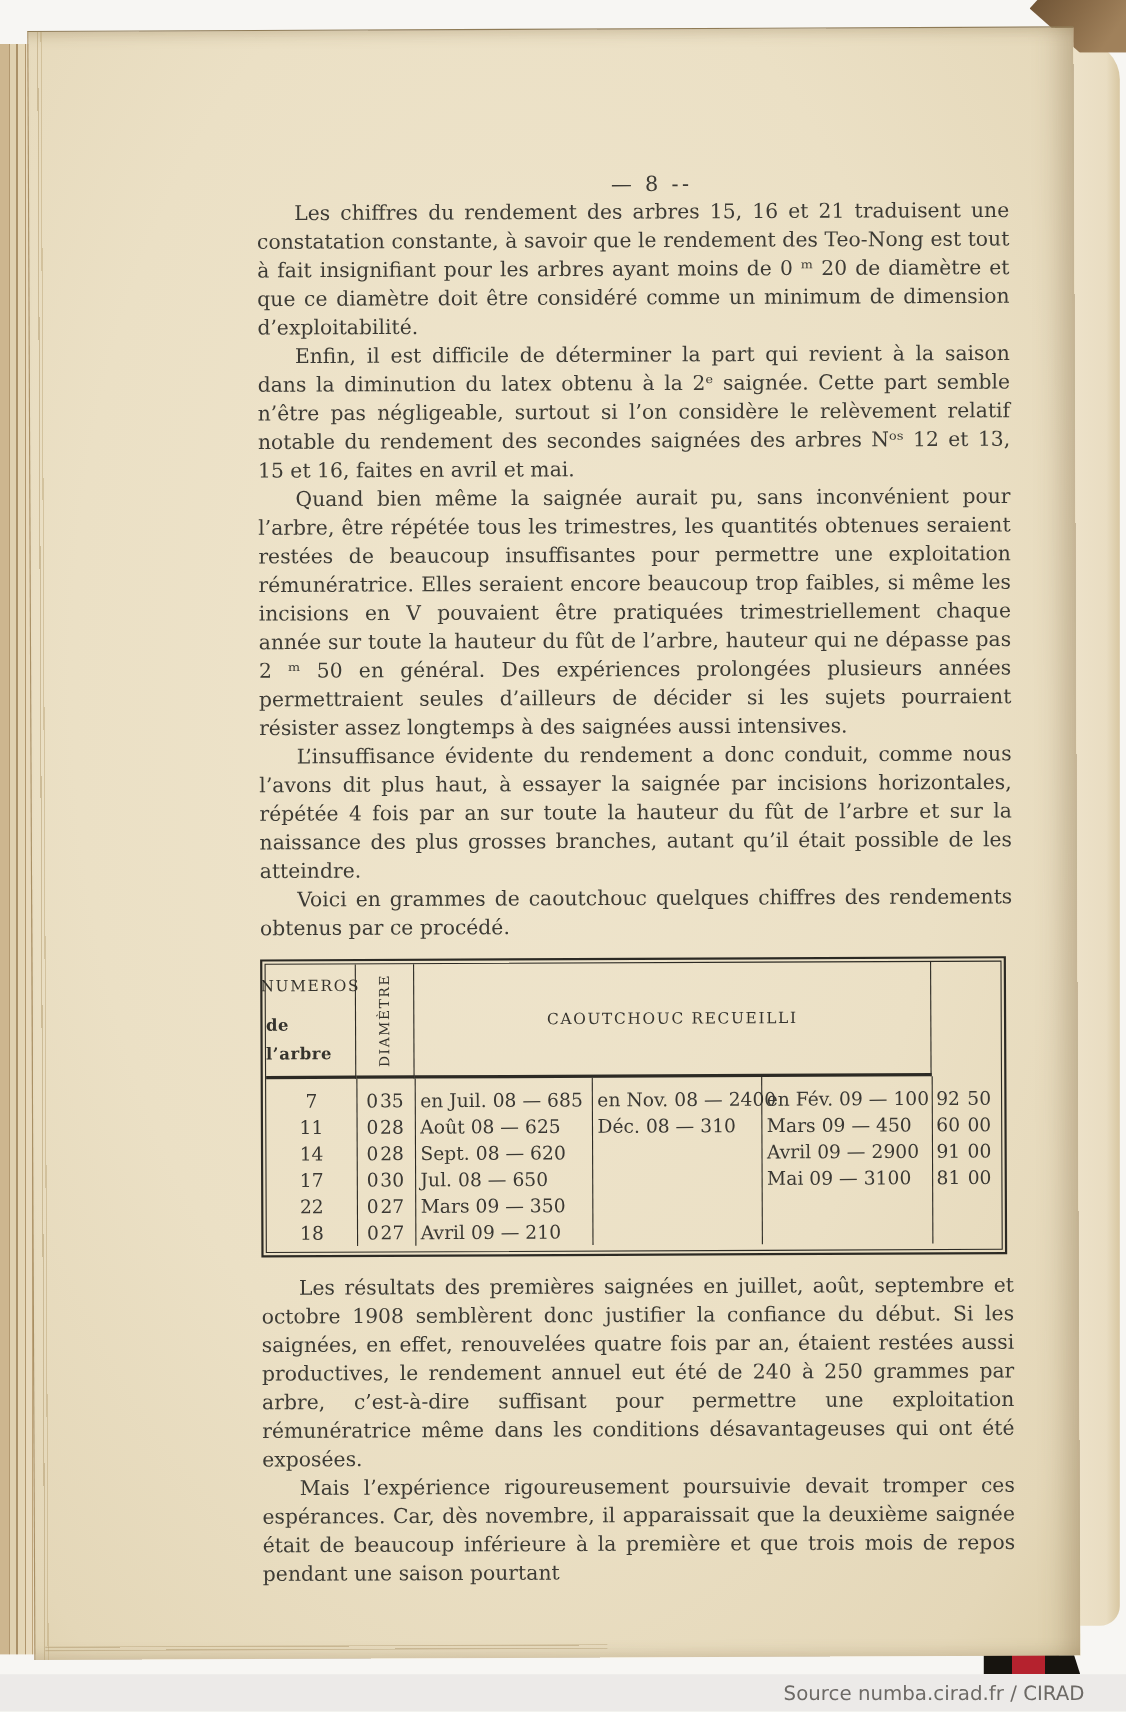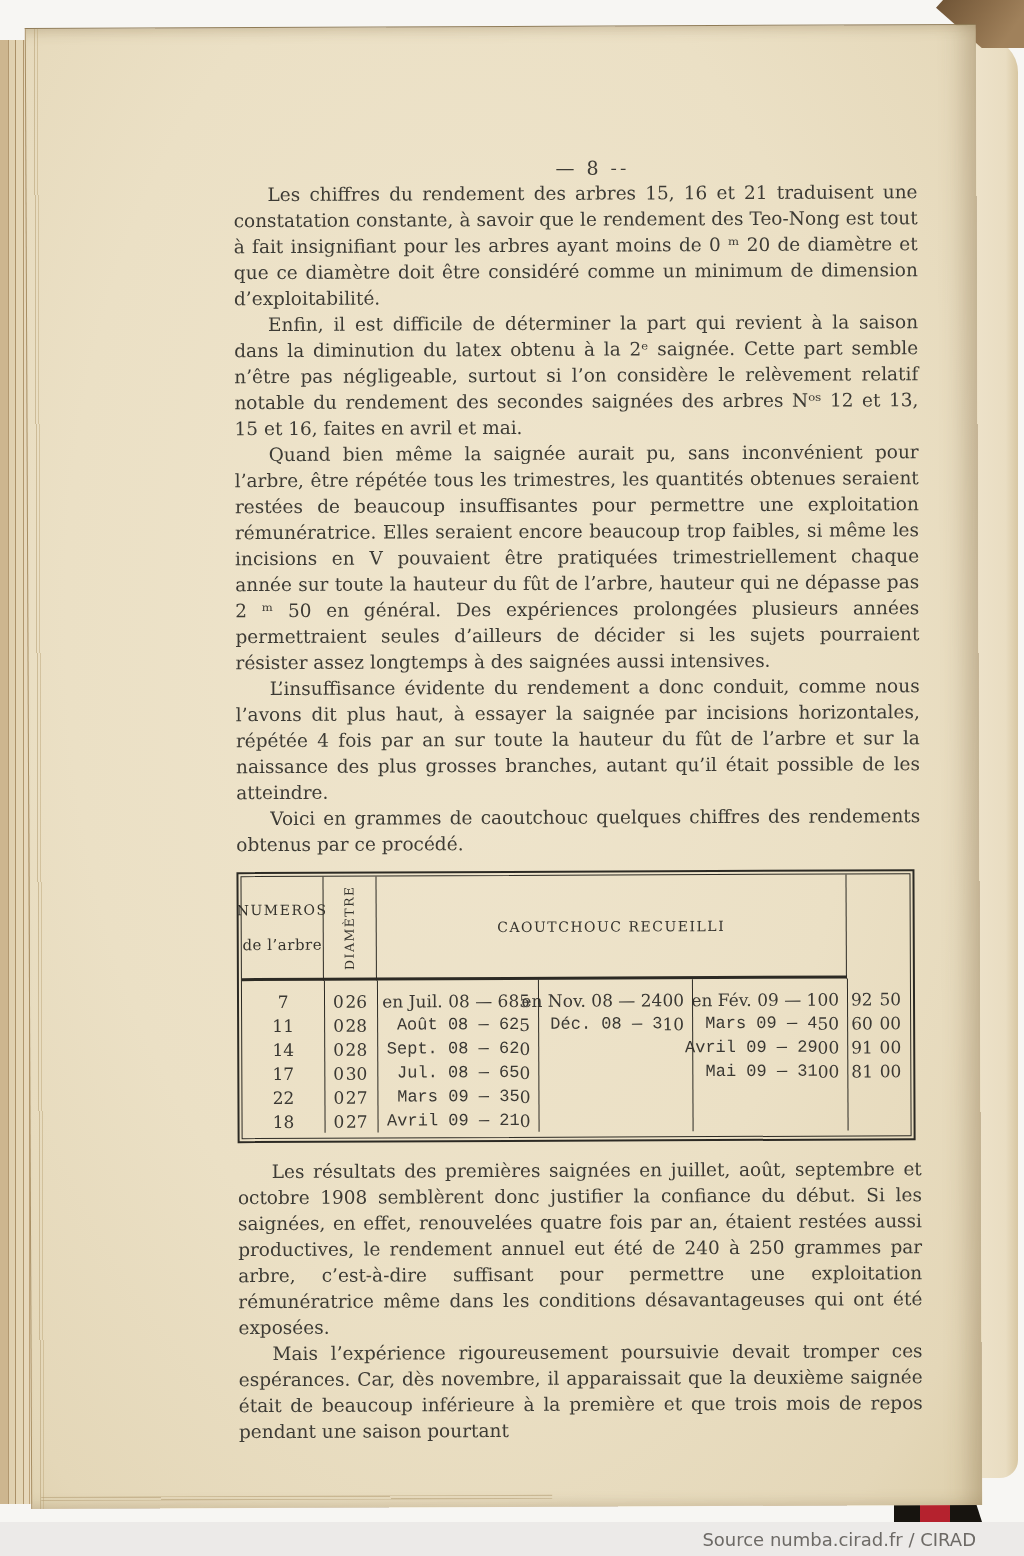--- a/index.html
+++ b/index.html
@@ -75,42 +75,42 @@
   .tbl-in{border:1px solid #2c2a24;}
   .thead{
     display:grid;grid-template-columns:82px 53px 470px 63px;height:104px;
   }
   .thead .hc{
     box-sizing:border-box;border-bottom:3px solid #2c2a24;
     display:flex;flex-direction:column;align-items:center;justify-content:center;
     font-size:14px;letter-spacing:1.5px;color:#35332d;position:relative;
   }
   .thead .hc.bdr{border-right:1px solid #2c2a24;}
-  .h-num .l2{font-size:15px;letter-spacing:.5px;margin-top:9px;}
+  .h-num .l2{font-size:15px;letter-spacing:.5px;margin-top:9px;font-weight:bold;}
   .h-dia span{
     position:absolute;left:50%;top:50%;
     transform:translate(-50%,-50%) rotate(-90deg);
     white-space:nowrap;font-size:12.5px;letter-spacing:1.5px;
   }
   .tbody{position:relative;height:148px;padding-top:9px;box-sizing:content-box;}
   .vd{position:absolute;top:0;bottom:5px;width:1px;background:#2c2a24;}
   .vd1{left:82px;}.vd2{left:135px;}.vd3{left:296px;}.vd4{left:450px;}.vd5{left:605px;}
   .trow{
     display:grid;grid-template-columns:82px 53px 161px 154px 155px 63px;
     height:24px;line-height:24px;font-size:17px;color:#3a3833;text-align:left;
   }
   .cnum{text-align:center;}
   .cdia{display:flex;justify-content:space-between;padding:0 10px 0 9px;box-sizing:border-box;}
-  .cm{display:flex;justify-content:flex-end;padding:0 8px 0 5px;box-sizing:border-box;white-space:nowrap;}
-  .cm .mn.indm{margin-left:24px;font-family:Liberation Mono, monospace;}
+  .cm{display:flex;justify-content:flex-start;padding:0 8px 0 5px;box-sizing:border-box;white-space:nowrap;}
+  .cm .mn.indm{}
   .ctot{display:flex;justify-content:space-between;padding:0 9px 0 4px;box-sizing:border-box;}
   
   .footer{
     position:absolute;left:0;bottom:0;width:100%;height:34px;z-index:4;
-    background:#eceae8;box-sizing:border-box;padding-right:48px;
+    background:#eceae8;box-sizing:border-box;padding-right:38px;
     display:flex;align-items:center;justify-content:flex-end;
     font-family:"DejaVu Sans", sans-serif;font-size:18px;color:#6d6a66;
   }
 </style>
 </head>
 <body>
 
 <div class="left-stack"></div>
 <div class="behind-right"></div>
 <div class="binding-tr"></div>
@@ -150,21 +150,21 @@
           <div class="vd vd1"></div>
           <div class="vd vd2"></div>
           <div class="vd vd3"></div>
           <div class="vd vd4"></div>
           <div class="vd vd5"></div>
 
           <div class="trow">
             <div class="cnum">7</div>
             <div class="cdia">
                 <span>0</span>
-                <span>26</span>
+                <span>35</span>
               </div>
             <div class="cm">
                 <span class="mn">en Juil. 08 — 68</span>
                 <span class="dv">5</span>
               </div>
             <div class="cm">
                 <span class="mn">en Nov. 08 — 24</span>
                 <span class="dv">00</span>
               </div>
             <div class="cm">

